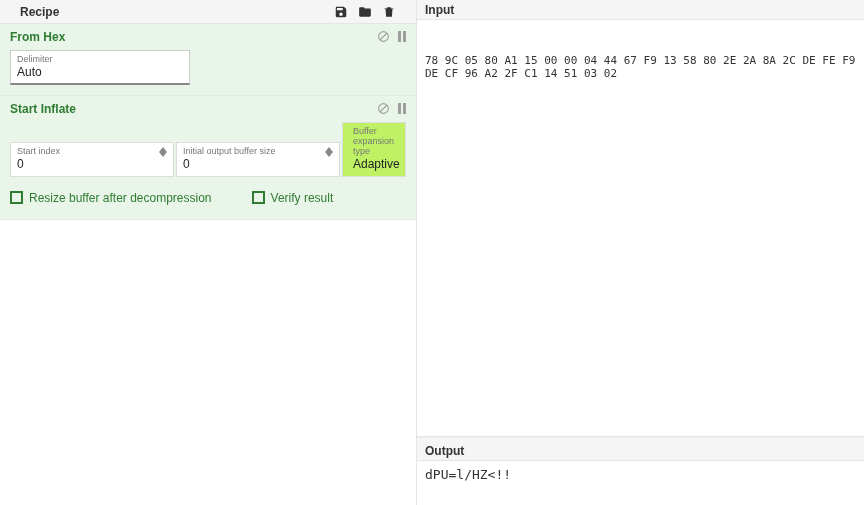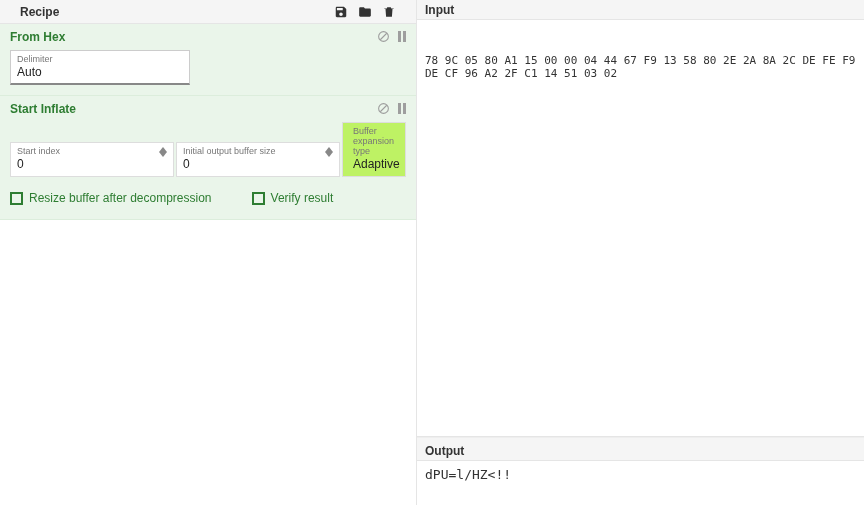--- a/index.html
+++ b/index.html
@@ -27,21 +27,21 @@
   .field-value { font-size: 12px; color:#222; }
 
   .op-zlib { background:#eaf5ea; border-bottom:1px solid #dceddc; }
   .zlib-row { display:flex; gap:2px; margin-top:4px;align-items:flex-end;}
   .num-box { flex:1; background:#fff; border:1px solid #ddd; padding:3px 6px 5px 6px; position:relative; }
   .num-box .stepper { position:absolute; right:4px; top:4px; width:10px; }
   .num-box .stepper svg { width:8px; height:5px; display:block; fill:#888; }
   .sel-box { width:64px; background:#bef264; border:1px solid #ddd; padding:3px 6px 5px 10px; }
 
   .checks { display:flex; gap:40px; margin-top:14px; padding-bottom:4px; }
-  .check { display:flex; align-items:center; gap:6px; color:#2e7d32; font-size:12px; cursor:pointer;}
+  .check { display:flex; gap:6px; color:#2e7d32; font-size:12px; cursor:pointer;}
   .check-box { width:13px; height:13px; border:2px solid #2e7d32; display:inline-block; }
 
   
   .right-panel { flex:1; display:flex; flex-direction:column; }
   .io-header { height:20px; background:#f5f5f5; border-bottom:1px solid #e5e5e5; display:flex; align-items:center; padding:0 8px; font-weight:bold; font-size:12px; }
   .input-body { flex:1; padding:6px 8px; font-family: Consolas, monospace; font-size:11px; color:#333; white-space:pre-wrap; word-break:break-all; overflow:auto; border-bottom:1px solid #e5e5e5;margin-top:28px;}
   .output-body { height:44px; padding:6px 8px; font-family: Consolas, monospace; font-size:13px; color:#333; white-space:pre; }
   .resize-handle { height:4px; background:#f5f5f5; border-top:1px solid #eee; }
 </style>
 </head>

